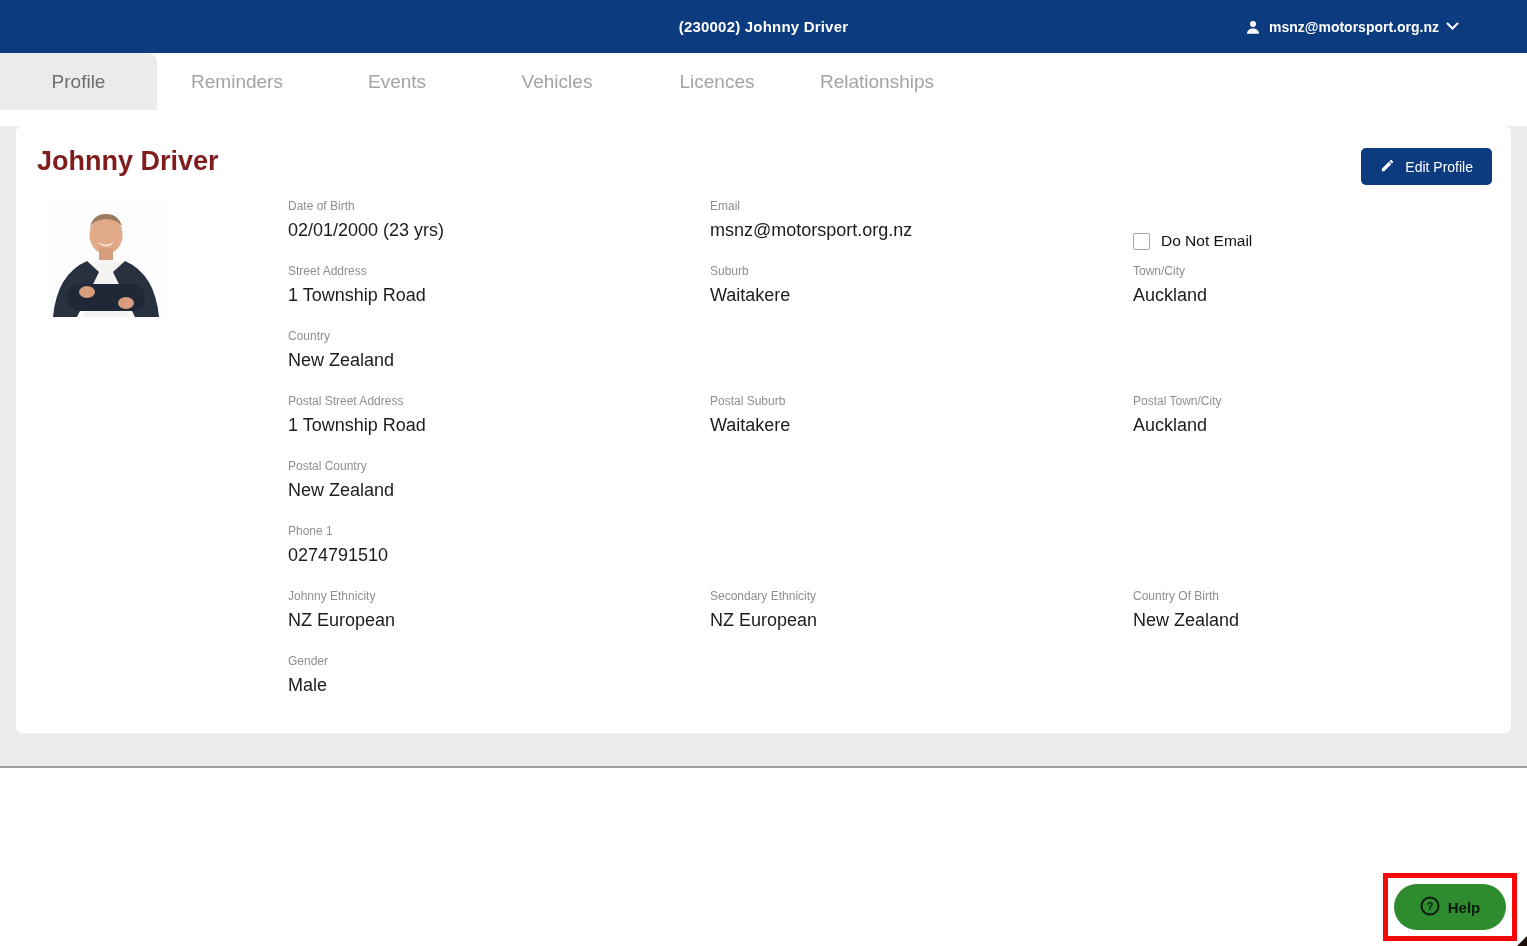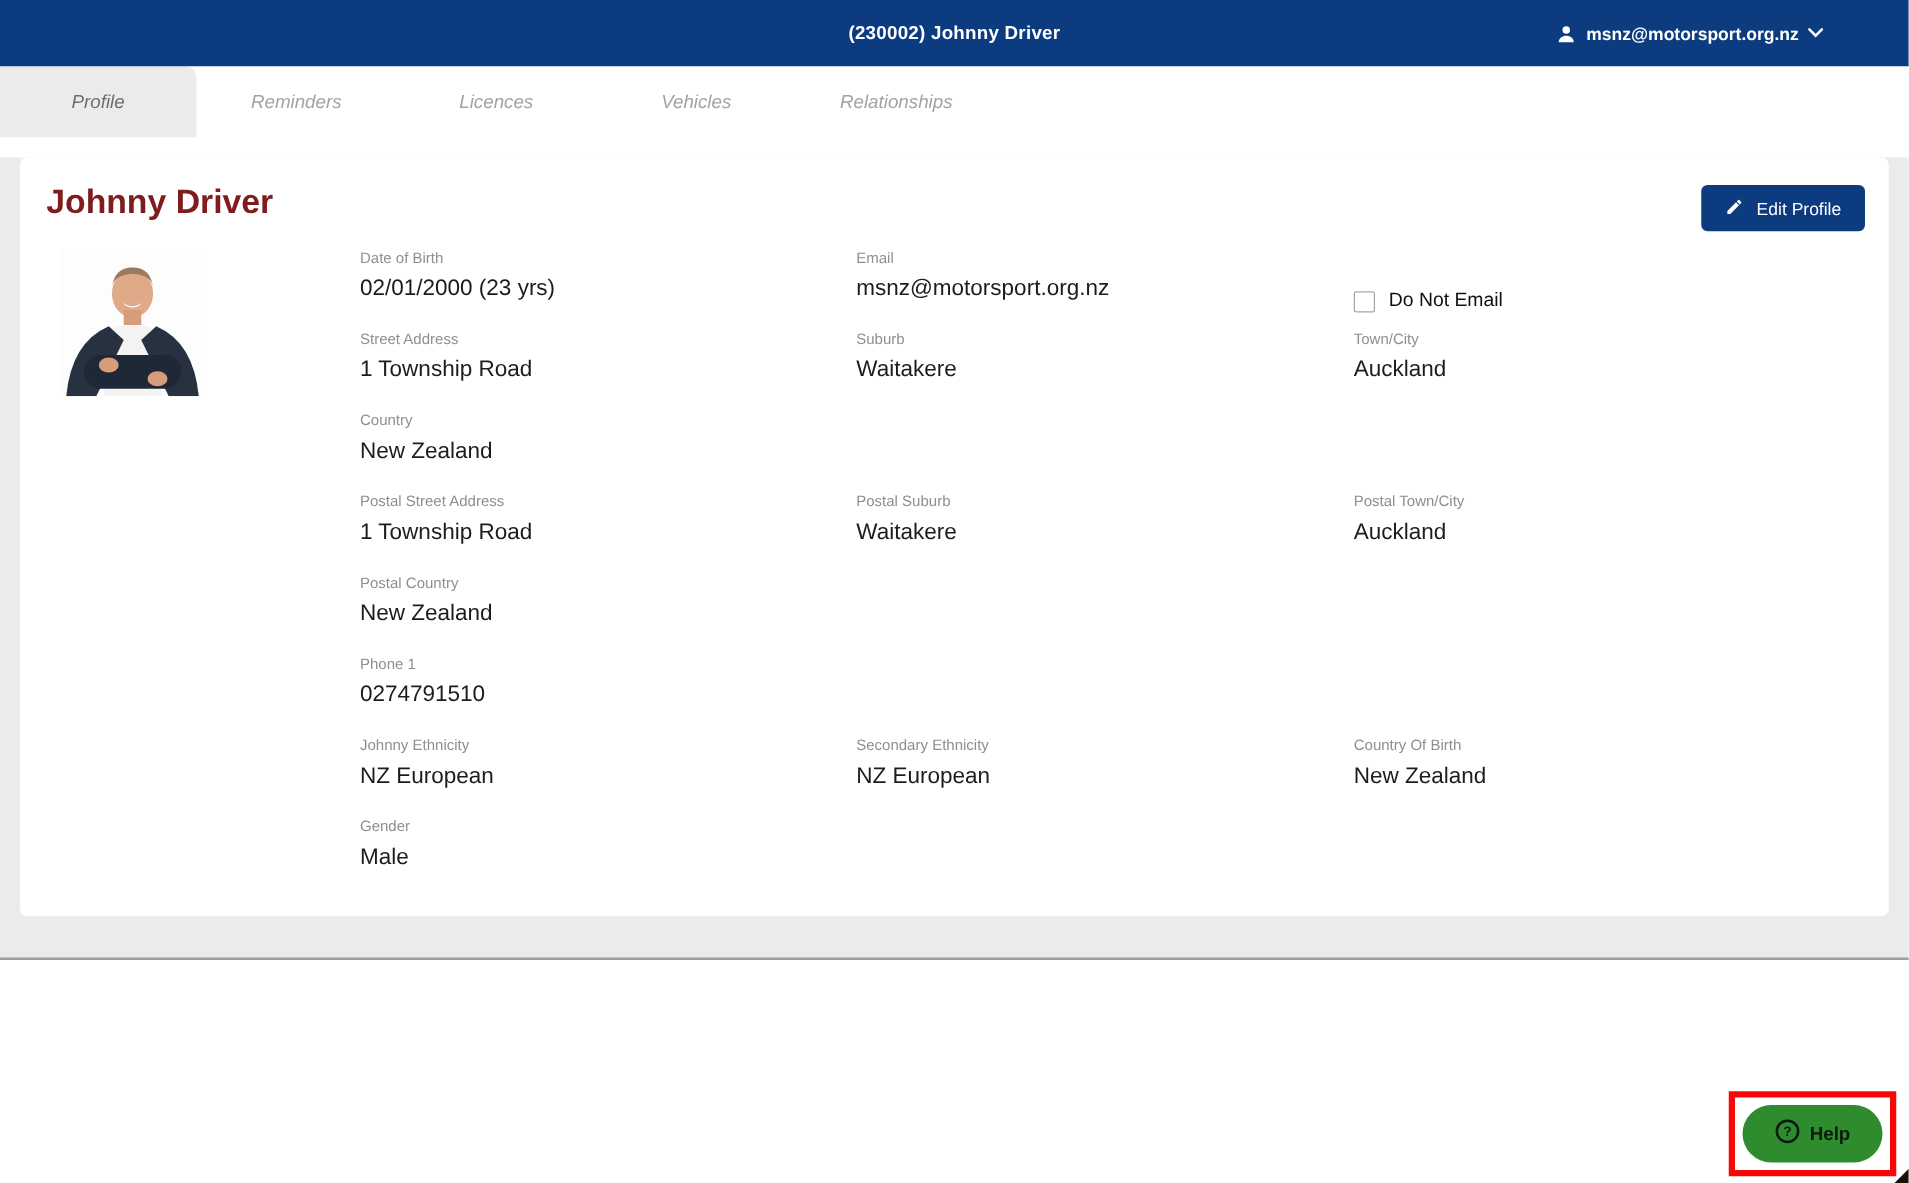--- a/index.html
+++ b/index.html
@@ -12,39 +12,39 @@
                 display:flex; align-items:center; justify-content:center;
                 color:#ffffff; font-size:15px; font-weight:bold; letter-spacing:.2px; }
   .user-menu  { position:absolute; right:68px; top:0; height:53px;
                 display:flex; align-items:center; gap:7px; color:#ffffff;
                 font-size:14px; font-weight:bold; cursor:pointer; }
   .user-menu svg { display:block; }
 
   
   .tab-bar { display:flex; height:57px; background:#ffffff; align-items:stretch; }
   .tab { width:160px; display:flex; align-items:center; justify-content:center;
-         font-size:15px; color:#a3a3a3; cursor:pointer;font-style:italic; }
+         font-size:19px; color:#a3a3a3; cursor:pointer; }
   .tab.active { width:157px; background:#ebebeb; color:#6e6e6e;
                 border-top-right-radius:9px; }
 
   
   .content-area { height:642px; background:#ebebeb; border-bottom:2px solid #9e9e9e; }
   .card { position:relative; margin:16px 16px 0 16px; height:607px;
           background:#ffffff; border-radius:6px; }
   .profile-heading { position:absolute; left:21px; top:20px;
                      font-size:27px; font-weight:bold; color:#7f1d1d; }
   .edit-btn { position:absolute; right:19px; top:22px; height:37px;
               background:#0d3b80; color:#ffffff; border:none; border-radius:5px;
               display:flex; align-items:center; gap:10px; padding:0 19px;
               font-size:14px; font-weight:normal; font-family:inherit; cursor:pointer; }
 
   .avatar { position:absolute; left:31px; top:72px; width:118px; height:119px; }
 
   .field-grid { position:absolute; left:272px; top:73px; right:30px; }
-  .frow { display:grid; grid-template-columns:397px 398px 1fr; height:65px; }
+  .frow { display:grid; grid-template-columns:397px 398px 1fr; height:65px;gap:25px; }
   .field .flabel { font-size:12px; color:#8f8f8f; margin-bottom:7px; }
   .field .fvalue { font-size:18px; color:#1c1c1c; }
 
   .check-row { display:flex; align-items:center; gap:11px; padding-top:19px; }
   .checkbox { width:17px; height:17px; border:1.5px solid #a6a6a6; border-radius:2px;
               background:#ffffff; flex:0 0 auto; cursor:pointer; }
   .check-label { font-size:15.5px; color:#111111; }
 
   
   .help-annotation { position:absolute; left:1383px; top:873px; width:134px; height:68px;
@@ -74,22 +74,23 @@
       <svg width="13" height="9" viewBox="0 0 13 9" fill="none" stroke="#ffffff" stroke-width="2" stroke-linecap="round">
         <path d="M1.5 1.5 L6.5 6.5 L11.5 1.5"></path>
       </svg>
     </span>
   </div>
 </div>
 
 <div class="tab-bar">
   <div class="tab active">Profile</div>
   <div class="tab">Reminders</div>
+  <div class="tab">Events</div>
+  <div class="tab">Vehicles</div>
   <div class="tab">Licences</div>
-  <div class="tab">Vehicles</div>
   <div class="tab">Relationships</div>
 </div>
 
 <div class="content-area">
   <div class="card">
 
     <div class="profile-heading">Johnny Driver</div>
 
     <button class="edit-btn">
       <span>

